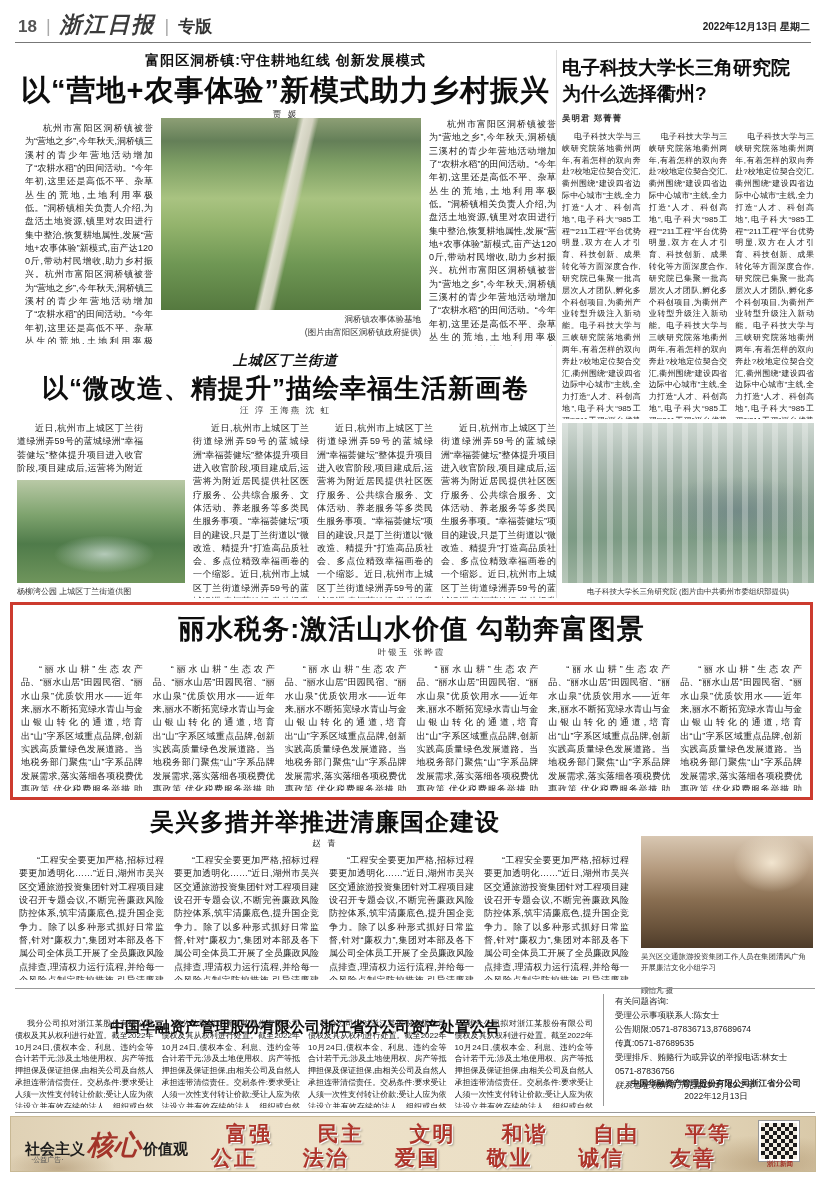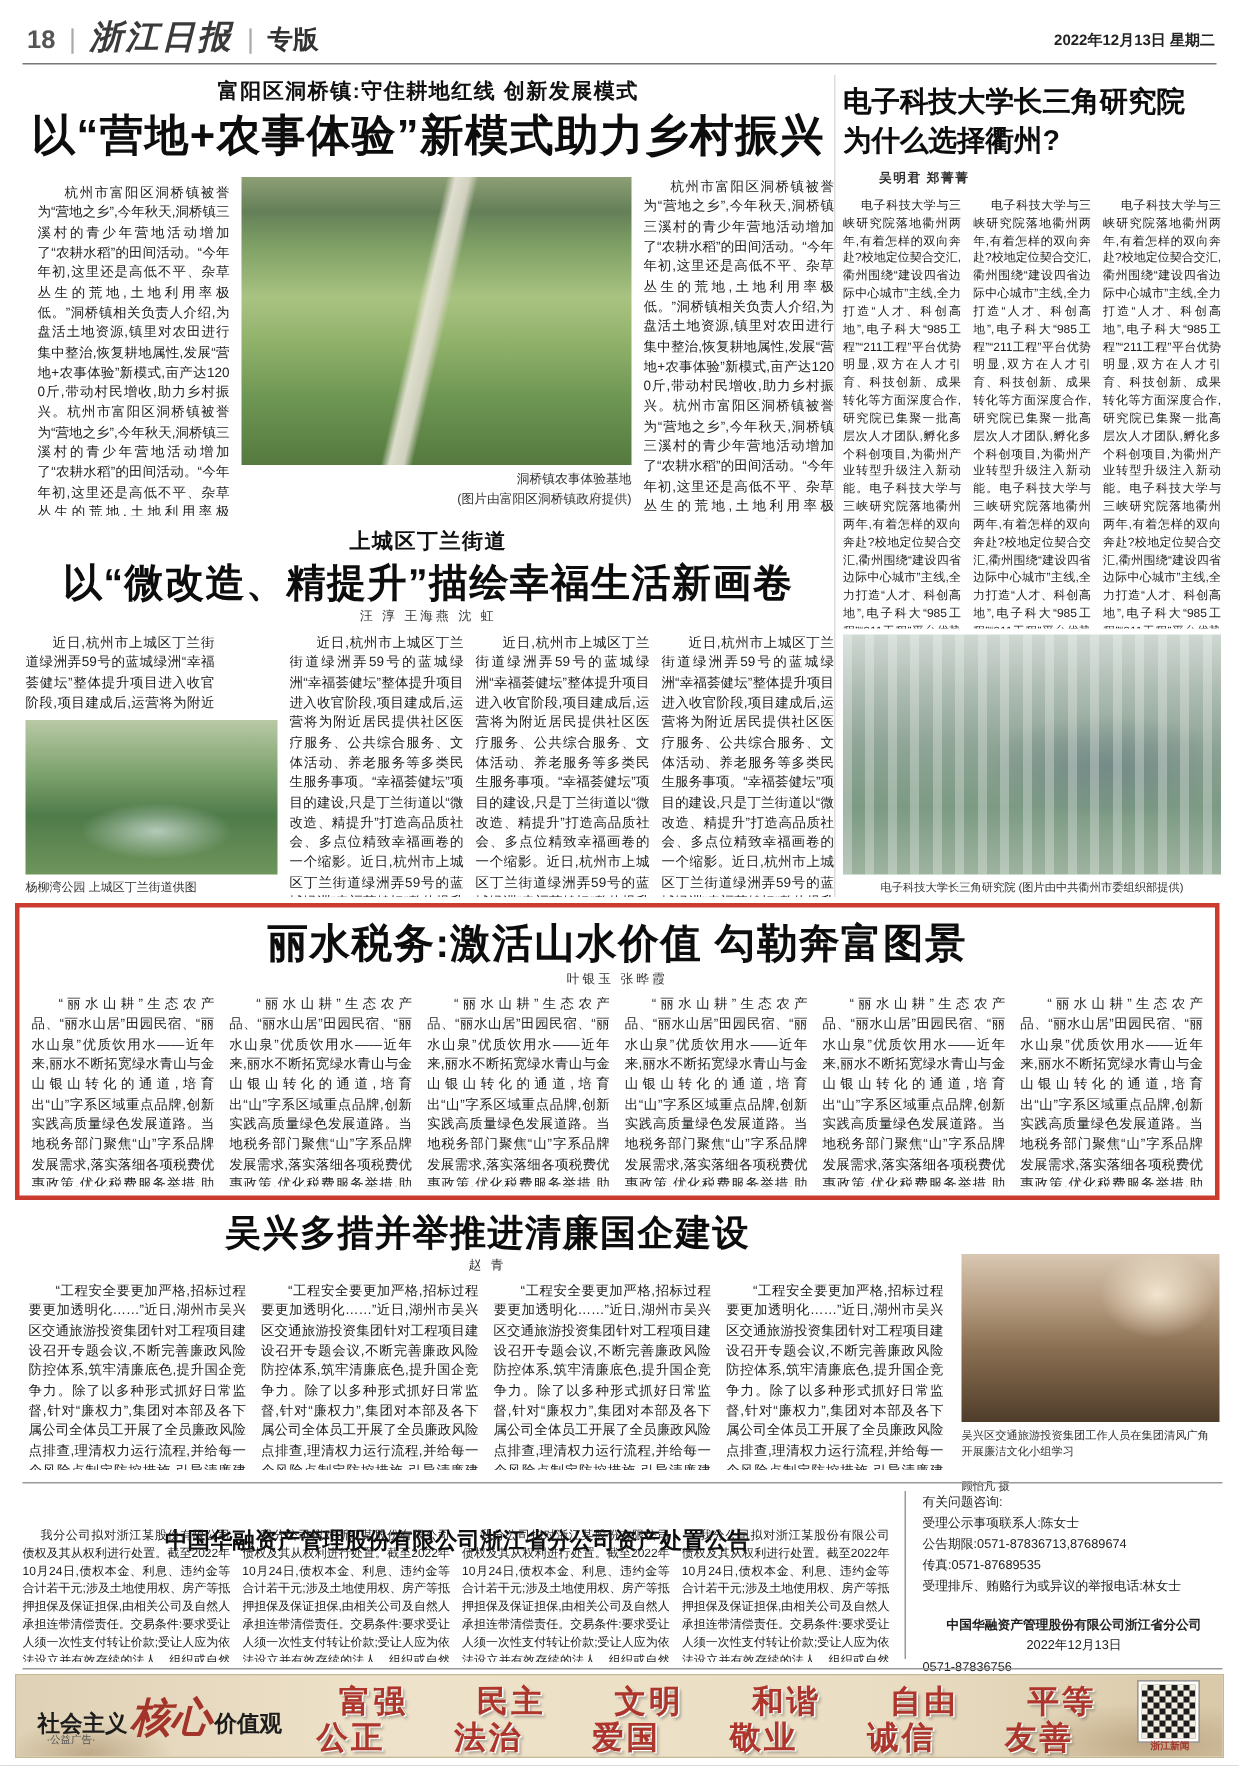--- a/index.html
+++ b/index.html
@@ -68,43 +68,44 @@
     <span class="mh-sep">|</span>
     <span class="mh-section">专版</span>
   </div>
   <div class="abs mh-date">2022年12月13日 星期二</div>
   <div class="abs rule" style="left:15px;right:15px;top:42px;"></div>
   <div class="abs vrule" style="left:556px;top:50px;height:548px;"></div>
 
   <div class="abs" style="left:15px;top:52px;width:541px;height:296px;">
     <div class="abs center kicker" style="left:0;top:0;width:100%;">富阳区洞桥镇:守住耕地红线 创新发展模式</div>
     <div class="abs center headline" style="left:0;top:19px;width:100%;font-size:29px;">以“营地+农事体验”新模式助力乡村振兴</div>
+    <div class="abs center byline" style="left:0;top:57px;width:100%;">贾 媛</div>
     <div class="abs coltext" style="left:10px;top:70px;width:128px;height:222px;">杭州市富阳区洞桥镇被誉为“营地之乡”,今年秋天,洞桥镇三溪村的青少年营地活动增加了“农耕水稻”的田间活动。“今年年初,这里还是高低不平、杂草丛生的荒地,土地利用率极低。”洞桥镇相关负责人介绍,为盘活土地资源,镇里对农田进行集中整治,恢复耕地属性,发展“营地+农事体验”新模式,亩产达1200斤,带动村民增收,助力乡村振兴。杭州市富阳区洞桥镇被誉为“营地之乡”,今年秋天,洞桥镇三溪村的青少年营地活动增加了“农耕水稻”的田间活动。“今年年初,这里还是高低不平、杂草丛生的荒地,土地利用率极低。”洞桥镇相关负责人介绍,为盘活土地资源,镇里对农田进行集中整治,恢复耕地属性,发展“营地+农事体验”新模式,亩产达1200斤,带动村民增收,助力乡村振兴。</div>
     <div class="abs photo photo-camp" style="left:146px;top:66px;width:260px;height:192px;"></div>
     <div class="abs caption" style="left:146px;top:262px;width:260px;text-align:right;">洞桥镇农事体验基地</div>
     <div class="abs caption" style="left:146px;top:275px;width:260px;text-align:right;">(图片由富阳区洞桥镇政府提供)</div>
     <div class="abs coltext" style="left:414px;top:66px;width:127px;height:228px;">杭州市富阳区洞桥镇被誉为“营地之乡”,今年秋天,洞桥镇三溪村的青少年营地活动增加了“农耕水稻”的田间活动。“今年年初,这里还是高低不平、杂草丛生的荒地,土地利用率极低。”洞桥镇相关负责人介绍,为盘活土地资源,镇里对农田进行集中整治,恢复耕地属性,发展“营地+农事体验”新模式,亩产达1200斤,带动村民增收,助力乡村振兴。杭州市富阳区洞桥镇被誉为“营地之乡”,今年秋天,洞桥镇三溪村的青少年营地活动增加了“农耕水稻”的田间活动。“今年年初,这里还是高低不平、杂草丛生的荒地,土地利用率极低。”洞桥镇相关负责人介绍,为盘活土地资源,镇里对农田进行集中整治,恢复耕地属性,发展“营地+农事体验”新模式,亩产达1200斤,带动村民增收,助力乡村振兴。</div>
   </div>
 
   <div class="abs" style="left:15px;top:352px;width:541px;height:248px;">
-    <div class="abs center kicker" style="left:0;top:0;width:100%;">上城区丁兰街道</div>
+    <div class="abs center kicker" style="left:0;top:0;width:100%;font-style:italic;">上城区丁兰街道</div>
     <div class="abs center headline" style="left:0;top:19px;width:100%;font-size:26px;">以“微改造、精提升”描绘幸福生活新画卷</div>
     <div class="abs center byline" style="left:0;top:53px;width:100%;">汪 淳 王海燕 沈 虹</div>
     <div class="abs coltext" style="left:2px;top:70px;width:126px;height:54px;">近日,杭州市上城区丁兰街道绿洲弄59号的蓝城绿洲“幸福荟健坛”整体提升项目进入收官阶段,项目建成后,运营将为附近居民提供社区医疗服务、公共综合服务、文体活动、养老服务等多类民生服务事项。“幸福荟健坛”项目的建设,只是丁兰街道以“微改造、精提升”打造高品质社会、多点位精致幸福画卷的一个缩影。</div>
     <div class="abs photo photo-dinglan" style="left:2px;top:128px;width:168px;height:103px;"></div>
     <div class="abs caption" style="left:2px;top:234px;width:168px;font-size:8px;">杨柳湾公园 上城区丁兰街道供图</div>
     <div class="abs coltext" style="left:178px;top:70px;width:116px;height:176px;">近日,杭州市上城区丁兰街道绿洲弄59号的蓝城绿洲“幸福荟健坛”整体提升项目进入收官阶段,项目建成后,运营将为附近居民提供社区医疗服务、公共综合服务、文体活动、养老服务等多类民生服务事项。“幸福荟健坛”项目的建设,只是丁兰街道以“微改造、精提升”打造高品质社会、多点位精致幸福画卷的一个缩影。近日,杭州市上城区丁兰街道绿洲弄59号的蓝城绿洲“幸福荟健坛”整体提升项目进入收官阶段,项目建成后,运营将为附近居民提供社区医疗服务、公共综合服务、文体活动、养老服务等多类民生服务事项。“幸福荟健坛”项目的建设,只是丁兰街道以“微改造、精提升”打造高品质社会、多点位精致幸福画卷的一个缩影。</div>
     <div class="abs coltext" style="left:302px;top:70px;width:116px;height:176px;">近日,杭州市上城区丁兰街道绿洲弄59号的蓝城绿洲“幸福荟健坛”整体提升项目进入收官阶段,项目建成后,运营将为附近居民提供社区医疗服务、公共综合服务、文体活动、养老服务等多类民生服务事项。“幸福荟健坛”项目的建设,只是丁兰街道以“微改造、精提升”打造高品质社会、多点位精致幸福画卷的一个缩影。近日,杭州市上城区丁兰街道绿洲弄59号的蓝城绿洲“幸福荟健坛”整体提升项目进入收官阶段,项目建成后,运营将为附近居民提供社区医疗服务、公共综合服务、文体活动、养老服务等多类民生服务事项。“幸福荟健坛”项目的建设,只是丁兰街道以“微改造、精提升”打造高品质社会、多点位精致幸福画卷的一个缩影。</div>
     <div class="abs coltext" style="left:426px;top:70px;width:115px;height:176px;">近日,杭州市上城区丁兰街道绿洲弄59号的蓝城绿洲“幸福荟健坛”整体提升项目进入收官阶段,项目建成后,运营将为附近居民提供社区医疗服务、公共综合服务、文体活动、养老服务等多类民生服务事项。“幸福荟健坛”项目的建设,只是丁兰街道以“微改造、精提升”打造高品质社会、多点位精致幸福画卷的一个缩影。近日,杭州市上城区丁兰街道绿洲弄59号的蓝城绿洲“幸福荟健坛”整体提升项目进入收官阶段,项目建成后,运营将为附近居民提供社区医疗服务、公共综合服务、文体活动、养老服务等多类民生服务事项。“幸福荟健坛”项目的建设,只是丁兰街道以“微改造、精提升”打造高品质社会、多点位精致幸福画卷的一个缩影。</div>
   </div>
 
   <div class="abs" style="left:562px;top:55px;width:252px;height:545px;">
     <div class="abs headline" style="left:0;top:0;width:100%;font-size:19px;letter-spacing:0;">电子科技大学长三角研究院</div>
     <div class="abs headline" style="left:0;top:26px;width:100%;font-size:19px;letter-spacing:0;">为什么选择衢州?</div>
-    <div class="abs byline" style="left:0;top:58px;font-weight:700;letter-spacing:1px;margin-left:24px;">吴明君 郑菁菁</div>
+    <div class="abs byline" style="left:0;top:58px;font-weight:700;letter-spacing:1px;">吴明君 郑菁菁</div>
     <div class="abs cols" style="left:0;top:76px;width:252px;height:288px;gap:8px;">
       <div class="coltext" style="font-size:8px;text-indent:1.5em;">电子科技大学与三峡研究院落地衢州两年,有着怎样的双向奔赴?校地定位契合交汇,衢州围绕“建设四省边际中心城市”主线,全力打造“人才、科创高地”,电子科大“985工程”“211工程”平台优势明显,双方在人才引育、科技创新、成果转化等方面深度合作,研究院已集聚一批高层次人才团队,孵化多个科创项目,为衢州产业转型升级注入新动能。电子科技大学与三峡研究院落地衢州两年,有着怎样的双向奔赴?校地定位契合交汇,衢州围绕“建设四省边际中心城市”主线,全力打造“人才、科创高地”,电子科大“985工程”“211工程”平台优势明显,双方在人才引育、科技创新、成果转化等方面深度合作,研究院已集聚一批高层次人才团队,孵化多个科创项目,为衢州产业转型升级注入新动能。电子科技大学与三峡研究院落地衢州两年,有着怎样的双向奔赴?校地定位契合交汇,衢州围绕“建设四省边际中心城市”主线,全力打造“人才、科创高地”,电子科大“985工程”“211工程”平台优势明显,双方在人才引育、科技创新、成果转化等方面深度合作,研究院已集聚一批高层次人才团队,孵化多个科创项目,为衢州产业转型升级注入新动能。</div>
       <div class="coltext" style="font-size:8px;text-indent:1.5em;">电子科技大学与三峡研究院落地衢州两年,有着怎样的双向奔赴?校地定位契合交汇,衢州围绕“建设四省边际中心城市”主线,全力打造“人才、科创高地”,电子科大“985工程”“211工程”平台优势明显,双方在人才引育、科技创新、成果转化等方面深度合作,研究院已集聚一批高层次人才团队,孵化多个科创项目,为衢州产业转型升级注入新动能。电子科技大学与三峡研究院落地衢州两年,有着怎样的双向奔赴?校地定位契合交汇,衢州围绕“建设四省边际中心城市”主线,全力打造“人才、科创高地”,电子科大“985工程”“211工程”平台优势明显,双方在人才引育、科技创新、成果转化等方面深度合作,研究院已集聚一批高层次人才团队,孵化多个科创项目,为衢州产业转型升级注入新动能。电子科技大学与三峡研究院落地衢州两年,有着怎样的双向奔赴?校地定位契合交汇,衢州围绕“建设四省边际中心城市”主线,全力打造“人才、科创高地”,电子科大“985工程”“211工程”平台优势明显,双方在人才引育、科技创新、成果转化等方面深度合作,研究院已集聚一批高层次人才团队,孵化多个科创项目,为衢州产业转型升级注入新动能。</div>
       <div class="coltext" style="font-size:8px;text-indent:1.5em;">电子科技大学与三峡研究院落地衢州两年,有着怎样的双向奔赴?校地定位契合交汇,衢州围绕“建设四省边际中心城市”主线,全力打造“人才、科创高地”,电子科大“985工程”“211工程”平台优势明显,双方在人才引育、科技创新、成果转化等方面深度合作,研究院已集聚一批高层次人才团队,孵化多个科创项目,为衢州产业转型升级注入新动能。电子科技大学与三峡研究院落地衢州两年,有着怎样的双向奔赴?校地定位契合交汇,衢州围绕“建设四省边际中心城市”主线,全力打造“人才、科创高地”,电子科大“985工程”“211工程”平台优势明显,双方在人才引育、科技创新、成果转化等方面深度合作,研究院已集聚一批高层次人才团队,孵化多个科创项目,为衢州产业转型升级注入新动能。电子科技大学与三峡研究院落地衢州两年,有着怎样的双向奔赴?校地定位契合交汇,衢州围绕“建设四省边际中心城市”主线,全力打造“人才、科创高地”,电子科大“985工程”“211工程”平台优势明显,双方在人才引育、科技创新、成果转化等方面深度合作,研究院已集聚一批高层次人才团队,孵化多个科创项目,为衢州产业转型升级注入新动能。</div>
     </div>
     <div class="abs photo photo-uestc" style="left:0;top:368px;width:252px;height:160px;"></div>
     <div class="abs caption center" style="left:0;top:532px;width:252px;font-size:7.5px;">电子科技大学长三角研究院 (图片由中共衢州市委组织部提供)</div>
   </div>
 
   <div class="abs redbox">
@@ -144,21 +145,21 @@
       <div class="coltext" style="font-size:8px;text-indent:1.5em;">我分公司拟对浙江某股份有限公司债权及其从权利进行处置。截至2022年10月24日,债权本金、利息、违约金等合计若干元;涉及土地使用权、房产等抵押担保及保证担保,由相关公司及自然人承担连带清偿责任。交易条件:要求受让人须一次性支付转让价款;受让人应为依法设立并有效存续的法人、组织或自然人,且以下人员不得购买:国家公务员、金融监管机构工作人员、政法干警、金融资产管理公司工作人员等。公告期限:自本公示发布之日起20个工作日止。</div>
       <div class="coltext" style="font-size:8px;text-indent:1.5em;">我分公司拟对浙江某股份有限公司债权及其从权利进行处置。截至2022年10月24日,债权本金、利息、违约金等合计若干元;涉及土地使用权、房产等抵押担保及保证担保,由相关公司及自然人承担连带清偿责任。交易条件:要求受让人须一次性支付转让价款;受让人应为依法设立并有效存续的法人、组织或自然人,且以下人员不得购买:国家公务员、金融监管机构工作人员、政法干警、金融资产管理公司工作人员等。公告期限:自本公示发布之日起20个工作日止。</div>
     </div>
     <div class="abs" style="left:588px;top:2px;height:112px;border-left:1px solid #999;"></div>
     <div class="abs" style="left:600px;top:2px;width:200px;">
         <span class="contact-line" style="display: block;">有关问题咨询:</span>
         <span class="contact-line" style="display: block;">受理公示事项联系人:陈女士</span>
         <span class="contact-line" style="display: block;">公告期限:0571-87836713,87689674</span>
         <span class="contact-line" style="display: block;">传真:0571-87689535</span>
         <span class="contact-line" style="display: block;">受理排斥、贿赂行为或异议的举报电话:林女士</span>
-        <span class="contact-line" style="display: block; margin-top: 40px;">0571-87836756</span>
+        <span class="contact-line" style="display: block;">0571-87836756</span>
         <span class="contact-line" style="display: block; font-style: italic;">联系地址:杭州市开元路19-1、19-2号</span>
       </div>
     <div class="abs center" style="left:596px;top:86px;width:210px;font-size:8.5px;font-weight:700;color:#222;">中国华融资产管理股份有限公司浙江省分公司</div>
     <div class="abs center" style="left:596px;top:99px;width:210px;font-size:8.5px;color:#222;">2022年12月13日</div>
   </div>
 
   <div class="abs rule" style="left:15px;right:11px;top:1112px;border-top-color:#999;"></div>
 
   <div class="abs footer">
     <div class="abs core-label" style="left:14px;top:10px;">

